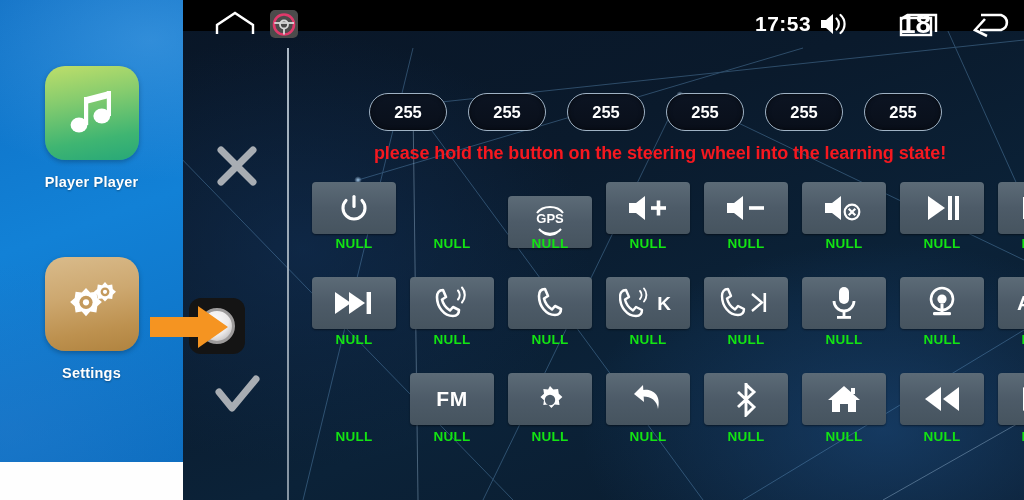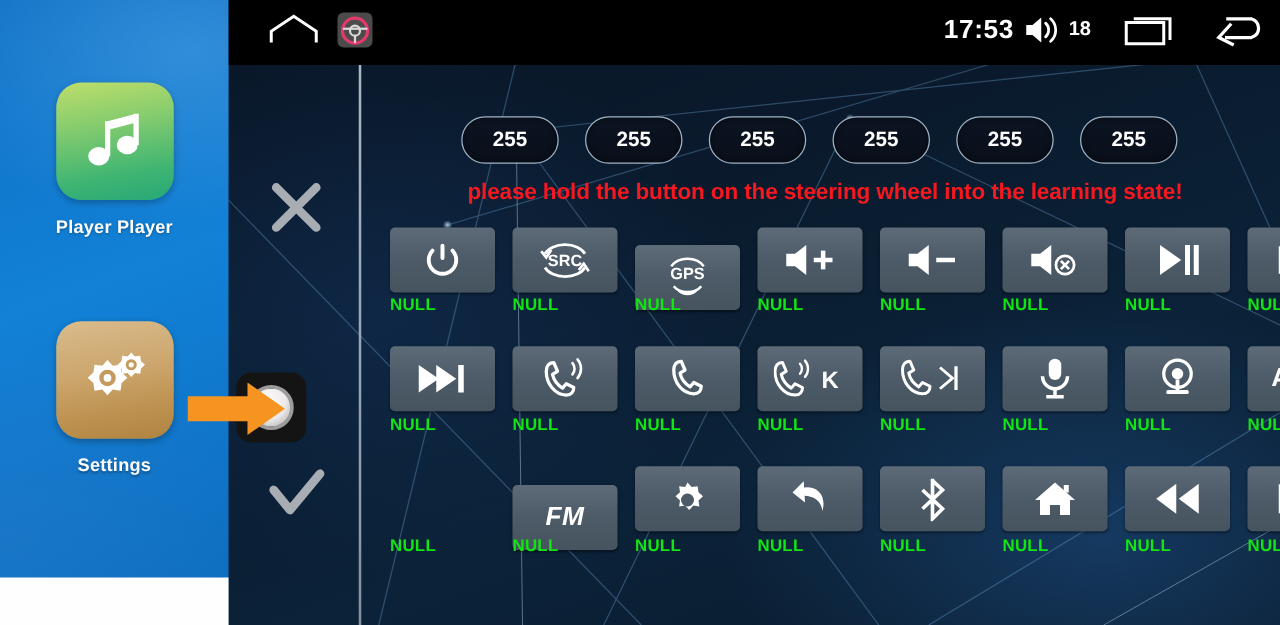--- a/index.html
+++ b/index.html
@@ -40,26 +40,26 @@
       radial-gradient(circle 5px at 497px 95px, rgba(190,225,255,.8), rgba(140,200,255,0) 75%),
       radial-gradient(circle 4px at 760px 20px, rgba(190,225,255,.7), rgba(140,200,255,0) 75%),
       radial-gradient(ellipse 420px 260px at 700px 430px, rgba(30,80,135,.55), rgba(0,0,0,0) 72%),
       radial-gradient(ellipse 400px 300px at 120px 250px, rgba(18,50,90,.55), rgba(0,0,0,0) 72%),
       linear-gradient(160deg,#091627 0%, #0a1a2c 35%, #0b2238 65%, #0a1b2d 100%);
   }
   #bg-lines { position:absolute; left:0; top:0; width:841px; height:500px; pointer-events:none; }
 
   
   #statusbar {
-    position:absolute; left:0; top:0; width:841px; height:52px;
+    position:absolute; left:0; top:0; width:841px; height:31px;
     background:#000; z-index:6;text-align:right;
   }
   .sb-item { position:absolute; top:0; height:48px; display:flex; align-items:center; }
   #sb-time { color:#fff; font-size:21px; font-weight:bold; letter-spacing:.5px; }
-  #sb-vol  { color:#fff; font-size:16px; font-weight:bold; }
+  #sb-vol  { color:#fff; font-size:28px; font-weight:bold;margin-left:45px; }
 
   
   #pills { position:absolute; top:93px; left:0; width:841px; height:38px; z-index:4; }
   .pill {
     position:absolute; top:0; width:78px; height:38px; border-radius:19px;
     background:linear-gradient(180deg,#0c1422 0%, #090f1a 100%);
     border:1.6px solid #9fb2c4;
     display:flex; align-items:center; justify-content:center;
     color:#fff; font-size:16.5px; font-weight:bold;
     box-shadow:0 0 4px rgba(0,0,0,.6) inset;
@@ -94,21 +94,21 @@
   
   #grid { position:absolute; left:0; top:0; width:841px; height:500px; z-index:4; }
   .key {
     position:absolute; width:84px; height:52px; border-radius:4px;
     background:linear-gradient(180deg,#5c6b77 0%, #4d5b68 50%, #46545f 100%);
     display:flex; align-items:center; justify-content:center;
     box-shadow:0 1px 2px rgba(0,0,0,.45);
   }
   .key-text { color:#fff; font-size:21px; font-weight:bold; letter-spacing:.5px; }
   .key-label {
-    position:absolute; width:84px; text-align:left;
+    position:absolute; width:84px; text-align:center;
     color:#13e413; font-size:13.5px; font-weight:bold; letter-spacing:.2px;
   }
 </style>
 </head>
 <body>
 
 <div id="screen">
 
   <div id="launcher">
 
@@ -246,29 +246,20 @@
     <div id="grid">
 
       <div class="key" style="left:129px; top:182px;">
         <svg width="34" height="34" viewBox="0 0 34 34">
           <path d="M9 9.5 a11 11 0 1 0 16 0" fill="none" stroke="#fff" stroke-width="3.1" stroke-linecap="round"></path>
           <rect x="15.4" y="4" width="3.2" height="13" rx="1.6" fill="#fff"></rect>
         </svg>
       </div>
       <div class="key-label" style="left:129px; top:236px;">NULL</div>
 
-      <div class="key" style="left:227px; top:182px;">
-        <svg width="46" height="36" viewBox="0 0 46 36">
-          <text x="23" y="23" font-family="Liberation Sans, sans-serif" font-size="13" font-weight="bold" fill="#fff" text-anchor="middle">SRC</text>
-          <path d="M7 13 a17 11 0 0 1 32 0" fill="none" stroke="#fff" stroke-width="2.2"></path>
-          <path d="M7 24 a17 11 0 0 0 32 0" fill="none" stroke="#fff" stroke-width="2.2"></path>
-          <path d="M4 11 L8 16 L12 10" fill="none" stroke="#fff" stroke-width="2.2"></path>
-          <path d="M34 26 L38 21 L42 27" fill="none" stroke="#fff" stroke-width="2.2"></path>
-        </svg>
-      </div>
       <div class="key-label" style="left:227px; top:236px;">NULL</div>
 
       <div class="key" style="left:325px; top:196px;">
         <svg width="44" height="36" viewBox="0 0 44 36">
           <text x="22" y="19" font-family="Liberation Sans, sans-serif" font-size="13" font-weight="bold" fill="#fff" text-anchor="middle">GPS</text>
           <path d="M9 9 a15 12 0 0 1 26 0" fill="none" stroke="#fff" stroke-width="2"></path>
           <path d="M11 25 a13 10 0 0 0 22 0" fill="none" stroke="#fff" stroke-width="2"></path>
           <path d="M15 28.5 a9 7 0 0 0 14 0" fill="none" stroke="#fff" stroke-width="2"></path>
         </svg>
       </div>
@@ -382,21 +373,21 @@
       </div>
       <div class="key-label" style="left:717px; top:332px;">NULL</div>
 
       <div class="key" style="left:815px; top:277px;">
         <span class="key-text">AUX</span>
       </div>
       <div class="key-label" style="left:815px; top:332px;">NULL</div>
 
       <div class="key-label" style="left:129px; top:429px;">NULL</div>
 
-      <div class="key" style="left:227px; top:388px;font-style:italic;">
+      <div class="key" style="left:227px; top:373px;">
         <span class="key-text">FM</span>
       </div>
       <div class="key-label" style="left:227px; top:429px;">NULL</div>
 
       <div class="key" style="left:325px; top:373px;">
         <svg width="34" height="34" viewBox="0 0 34 34">
           <path d="M17 1 l3.3 3.6 4.8-.7 .7 4.8 3.6 3.3 -3.6 3.3 .7 4.8 -4.8-.7 -3.3 3.6 -3.3-3.6 -4.8 .7 .7-4.8 -3.6-3.3 3.6-3.3 -.7-4.8 4.8 .7 Z" fill="#fff" transform="translate(0,3)"></path>
           <circle cx="17" cy="18" r="5.2" fill="#4d5b68"></circle>
         </svg>
       </div>

